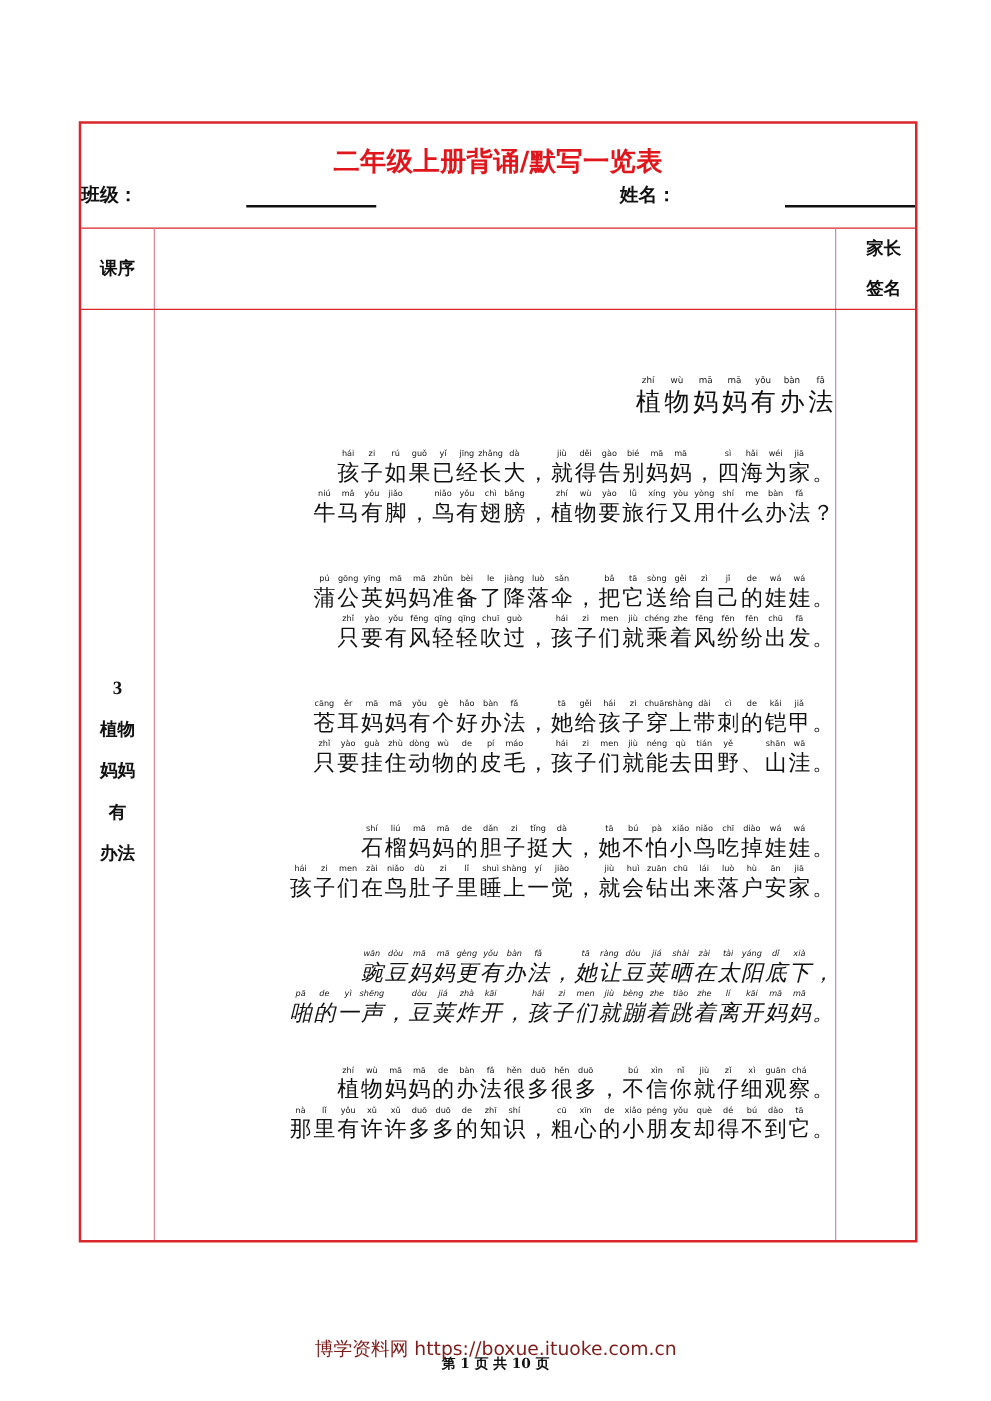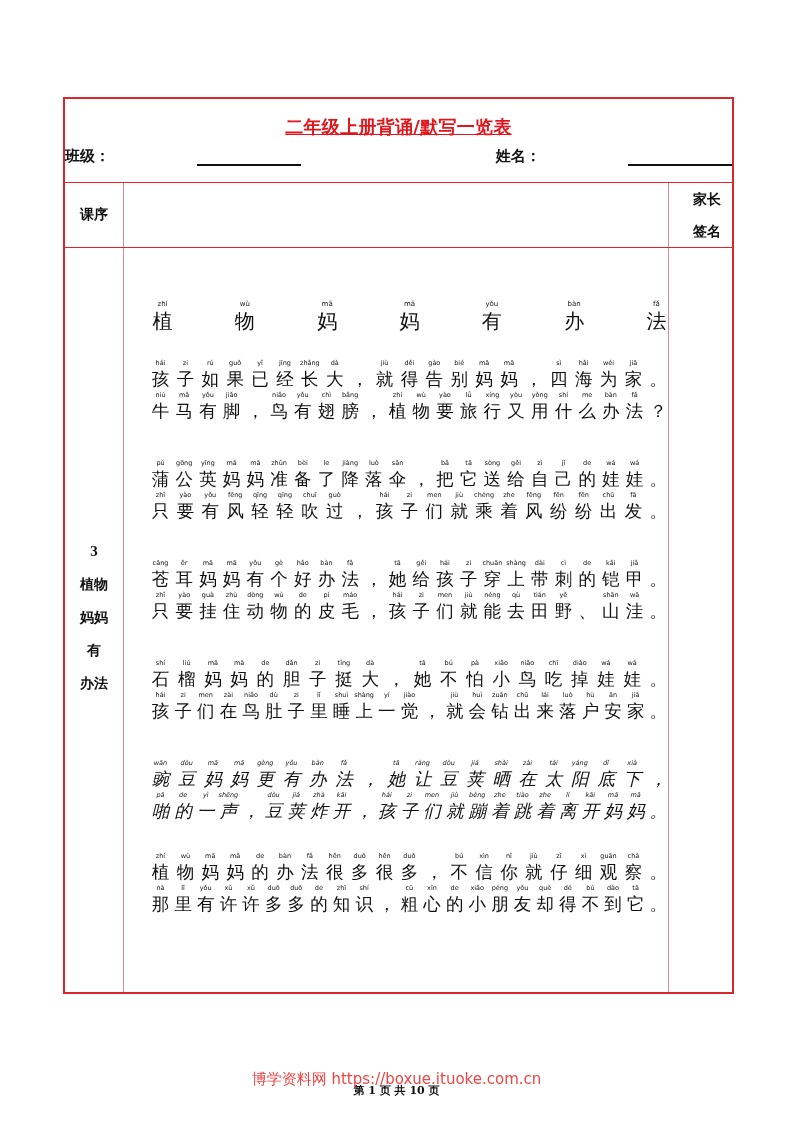--- a/index.html
+++ b/index.html
@@ -16,24 +16,23 @@
     width: 671px; height: 897px;
     border: 2px solid #d9262b;
   }
   .header-block {
     position: absolute; left: 0; top: 0; right: 0; height: 84px;
     border-bottom: 1.5px solid #d9262b;
   }
   .doc-title {
     position: absolute; left: 0; right: 0; top: 16px;
     text-align: center;
-    font-size: 18px; font-weight: bold;
+    font-size: 21px; font-weight: bold;
     color: #e0161c;
     letter-spacing: 0.3px;
-    text-decoration: underline;
   }
   .form-row {
     position: absolute; left: 0; right: 0; top: 48px;
     display: flex; justify-content: space-between; align-items: flex-end;
     font-size: 15px; font-weight: bold;
   }
   .form-label { margin-right: 4px; }
   .blank-line {
     display: inline-block; width: 104px; height: 16px;
     border-bottom: 2px solid #111;
@@ -71,21 +70,21 @@
     padding-top: 288px;
     font-size: 14px; font-weight: bold; line-height: 33px;
   }
   .lesson-num { font-family: "Liberation Serif", "DejaVu Serif", serif; font-size: 15px; }
 
   .content-cell {
     position: absolute; left: 58px; width: 545px; top: 148px; bottom: 0;
   }
   .poem-title-wrap { position: absolute; left: 0; right: 0; top: 54px; text-align: center; }
   .stanza { position: absolute; left: 0; right: 0; }
-  .line { display: flex; justify-content: space-between; align-items: flex-end; height: 32px; padding-left: 28px; }
+  .line { display: flex; justify-content: flex-end; align-items: flex-end; height: 32px; padding-left: 28px; }
   .ch {
     display: inline-flex; flex-direction: column; align-items: center;
     width: 19px;
   }
   .ch .py {
     font-size: 6.5px; line-height: 9px; height: 9px; white-space: nowrap;
     color: #111;
   }
   .ch .hz {
     font-size: 17.5px; line-height: 22px;
@@ -95,21 +94,21 @@
   .title-line .ch .hz { font-size: 20px; line-height: 24px; }
   .title-line .ch .py { font-size: 7px; }
 
   .page-num {
     position: absolute; left: 0; right: 0; top: 1043px; text-align: center;
     font-family: "DejaVu Serif", "Liberation Serif", serif;
     font-size: 11px; font-weight: bold; color: #111; margin-top: 40px;
   }
   .watermark {
     position: absolute; left: 0; right: 0; top: 1070px; text-align: center;
-    font-size: 15px; color: #ef4444;
+    font-size: 15px; color: #7f1d1d;
   }
 </style>
 </head>
 <body>
 
 <div class="sheet">
   <div class="header-block">
     <div class="doc-title">二年级上册背诵/默写一览表</div>
     <div class="form-row">
       <span class="form-label">班级：</span>

